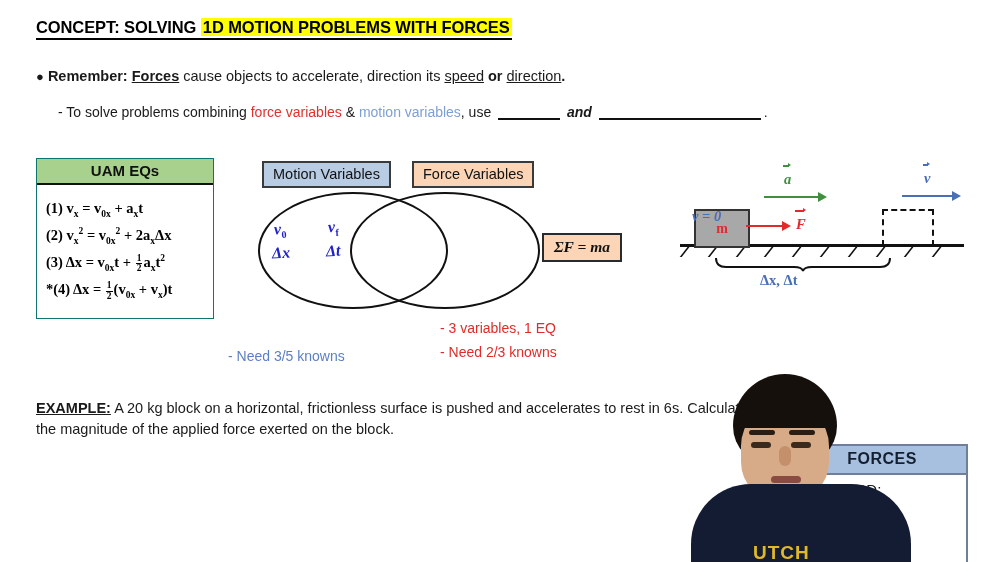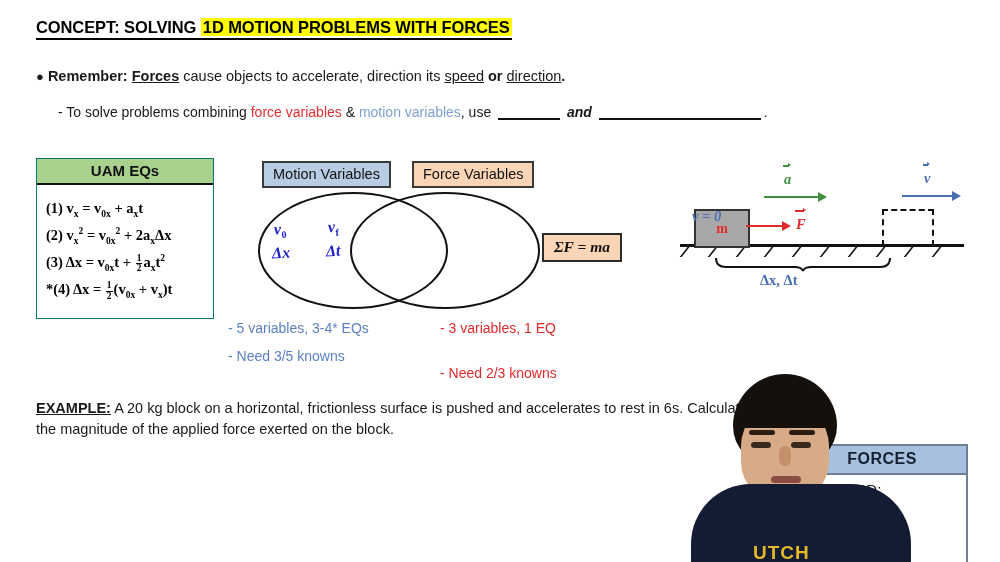--- a/index.html
+++ b/index.html
@@ -209,24 +209,23 @@
     <div class="ellipse left"></div>
     <div class="ellipse right"></div>
     <span class="hand" style="left:16px; top:28px;">v<sub>0</sub></span>
     <span class="hand" style="left:70px; top:26px;">v<sub>f</sub></span>
     <span class="hand" style="left:14px; top:52px;">Δx</span>
     <span class="hand" style="left:68px; top:50px;">Δt</span>
   </div>
 
   <div class="sumf">ΣF = ma</div>
 
-  <div class="note note-blue" style="left:228px; top:320px;">- 5 variables, 3-4* EQs</div>
   <div class="note note-blue" style="left:228px; top:348px;">- Need 3/5 knowns</div>
   <div class="note note-red" style="left:440px; top:320px;">- 3 variables, 1 EQ</div>
-  <div class="note note-red" style="left:440px; top:365px;">- Need 2/3 knowns</div>
+  <div class="note note-red" style="left:440px; top:344px;">- Need 2/3 knowns</div>
 
   <div class="diagram">
     <div class="ground"></div>
     <div class="hatch" style="left:12px;"></div>
     <div class="hatch" style="left:40px;"></div>
     <div class="hatch" style="left:68px;"></div>
     <div class="hatch" style="left:96px;"></div>
     <div class="hatch" style="left:124px;"></div>
     <div class="hatch" style="left:152px;"></div>
     <div class="hatch" style="left:180px;"></div>

